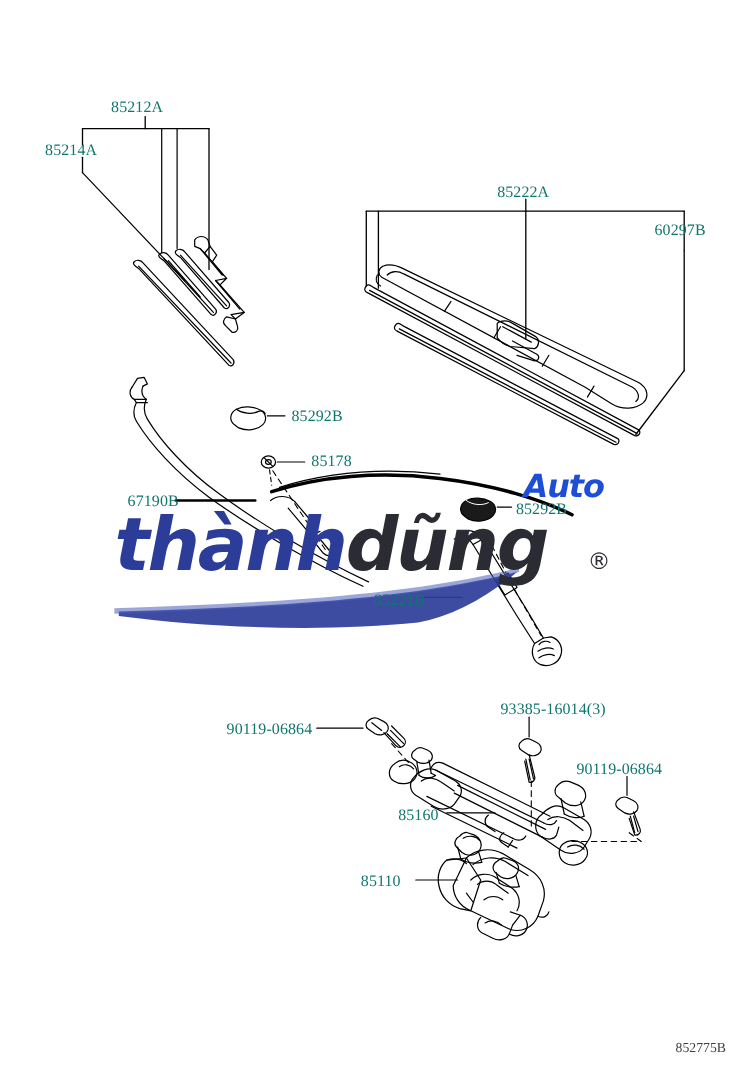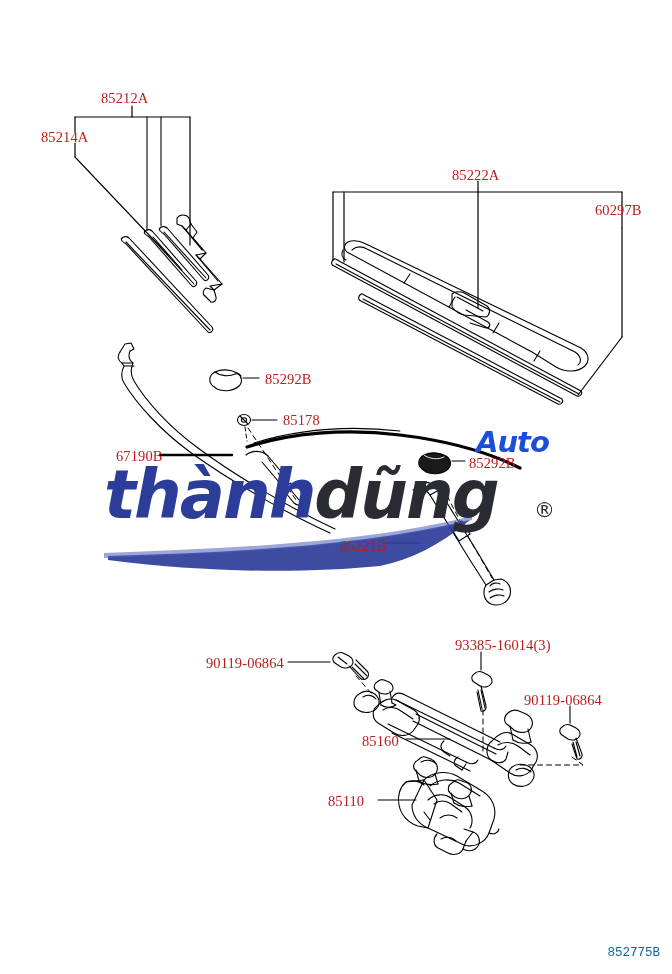--- a/index.html
+++ b/index.html
@@ -25,21 +25,21 @@
     position: absolute;
     top: 0;
     left: 0;
     width: 672px;
     height: 974px;
   }
   .label {
     position: absolute;
     font-family: "Liberation Serif", serif;
     font-size: 14.5px;
-    color: #b91c1c;
+    color: #0f766e;
     white-space: nowrap;
     line-height: 1;
     letter-spacing: 0.1px;
   }
   
   #watermark {
     position: absolute;
     left: 0;
     top: 0;
     width: 585px;
@@ -73,23 +73,23 @@
     left: 534px;
     top: 500px;
     font-family: "DejaVu Sans", sans-serif;
     font-size: 21px;
     line-height: 1;
   }
   .corner-code {
     position: absolute;
     right: 12px;
     bottom: 14px;
-    font-family: Liberation Mono, monospace;
+    font-family: Liberation Serif, serif;
     font-size: 12.5px;
-    color: #0369a1;
+    color: #404040;
   }
 </style>
 </head>
 <body>
 
 <div id="diagram-root">
 
   <svg class="layer" viewBox="0 0 672 974" width="672" height="974" xmlns="http://www.w3.org/2000/svg" fill="none" stroke="#000" stroke-width="1.1" stroke-linecap="round" stroke-linejoin="round">
 
     <g stroke-width="1.2">

